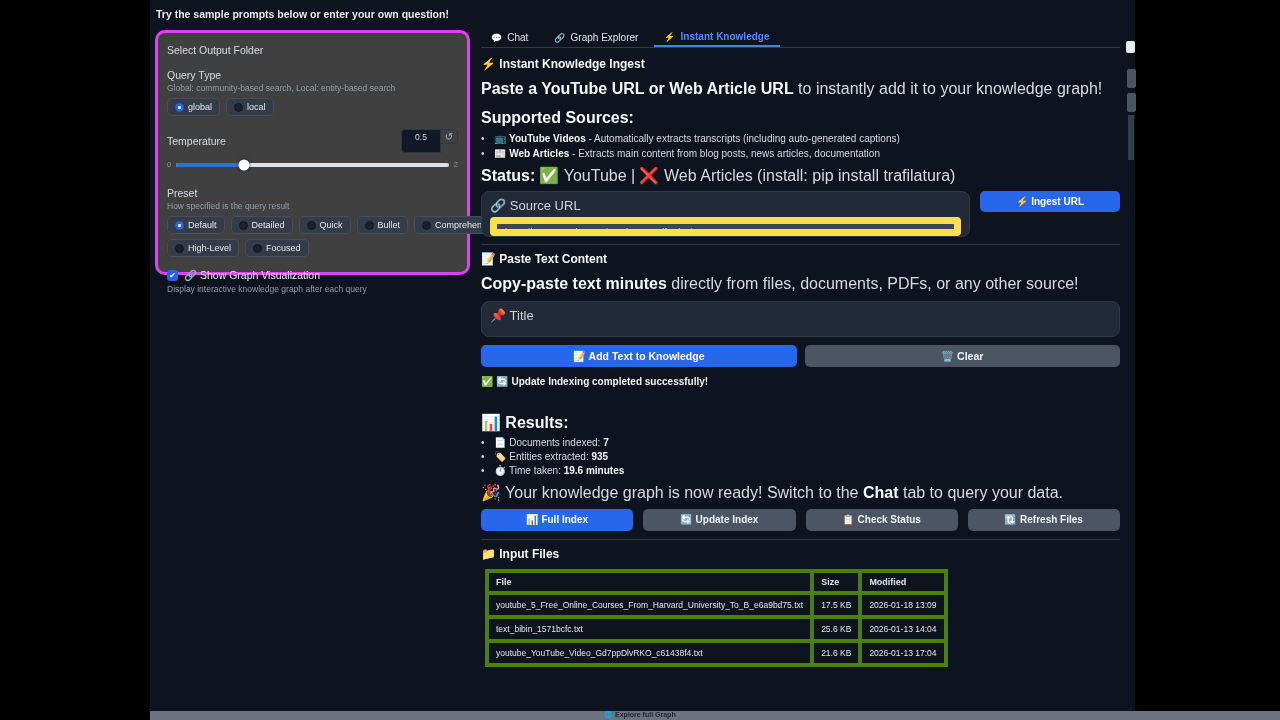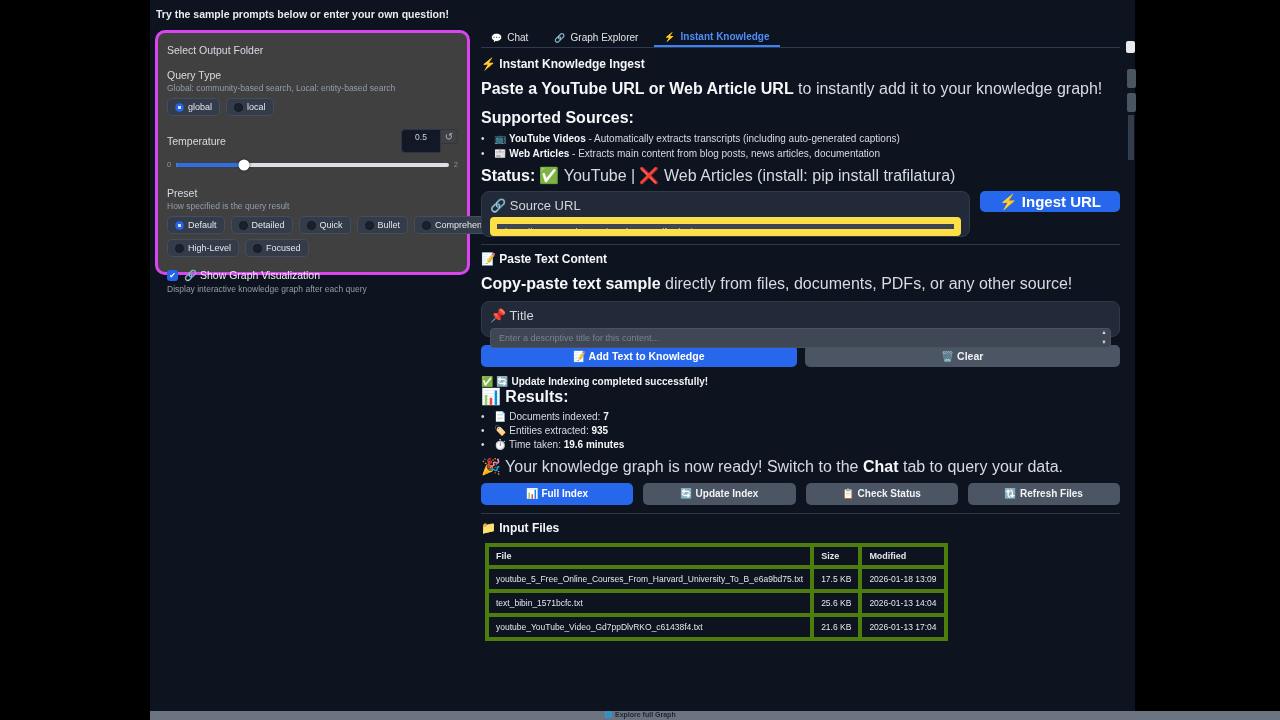--- a/index.html
+++ b/index.html
@@ -57,21 +57,21 @@
 
   .url-row { display:flex; gap:10px; margin-top:6px; align-items:flex-start; }
   .panel { background:#222938; border:1px solid #323a49; border-radius:8px; padding:6px 8px; }
   .url-panel { width:489px; height:46px; }
   .field-label { font-size:13px; color:#cfd5db; }
   .url-input { margin-top:4px; height:19px; background:#3e4654; border:7px solid #fde047; border-radius:4px;
                padding:0 8px; font-size:9px; color:#d3d8de; line-height:17px; overflow:hidden; white-space:nowrap; cursor:text; }
   .squiggle { text-decoration:underline; text-decoration-style:wavy; text-decoration-color:#e14b3b;
               text-decoration-thickness:1px; text-underline-offset:2px; }
   .ingest-btn { flex:1; height:21px; background:#2667ec; border-radius:5px; color:#fff; font-weight:700;
-                font-size:15px; text-align:center; line-height:21px; cursor:pointer; }
+                font-size:10px; text-align:center; line-height:21px; cursor:pointer; }
 
   .hr { height:1px; background:#2e3947; margin-top:7px; }
 
   .title-panel { margin-top:8px; height:36px; }
   .input-wrap { position:relative; margin-top:4px; }
   .text-input { width:100%; height:20px; background:#3f4754; border:1px solid #4a5262; border-radius:4px;
                 font-size:9px; color:#d3d8de; padding:0 14px 0 8px; font-family:"Liberation Sans",sans-serif; }
   .text-input::placeholder, .ta::placeholder { color:#79828e; }
   .spinner { position:absolute; right:2px; top:2px; bottom:2px; width:10px; display:flex; flex-direction:column;
              justify-content:space-between; cursor:pointer; }
@@ -229,42 +229,35 @@
       <div class="panel url-panel">
         <div class="field-label">🔗 Source URL</div>
         <div class="url-input"><span class="squiggle">https://www.youtube.com/watch?v=ssmlfH0bmi0</span></div>
       </div>
       <div class="ingest-btn">⚡ Ingest URL</div>
     </div>
 
     <div class="hr"></div>
 
     <div class="h3" style="margin-top:7px;">📝 Paste Text Content</div>
-    <div class="p"><b>Copy-paste text sample</b><span> directly from files, documents, PDFs, or any other source!</span></div>
+    <div class="p"><b>Copy-paste text minutes</b><span> directly from files, documents, PDFs, or any other source!</span></div>
 
     <div class="panel title-panel">
       <div class="field-label">📌 Title</div>
-      <div class="input-wrap">
-        <input class="text-input" type="text" placeholder="Enter a descriptive title for this content..." style="">
-        <div class="spinner">
-          <span>▲</span>
-          <span>▼</span>
-        </div>
-      </div>
     </div>
 
 
     <div class="btn-row">
       <div class="btn primary">📝 Add Text to Knowledge</div>
       <div class="btn gray">🗑️ Clear</div>
     </div>
 
     <div class="status-line">✅ 🔄 Update Indexing completed successfully!</div>
 
-    <div class="p" style="margin-top:0;font-weight:bold;"><b>📊 Results:</b></div>
+    <div class="p" style="margin-top:26px;font-weight:bold;"><b>📊 Results:</b></div>
 
     <div class="res" style="margin-top:5px;">
       <span class="dot">•</span>
       <span><span>📄 Documents indexed: </span><b>7</b></span>
     </div>
     <div class="res">
       <span class="dot">•</span>
       <span><span>🏷️ Entities extracted: </span><b>935</b></span>
     </div>
     <div class="res">

